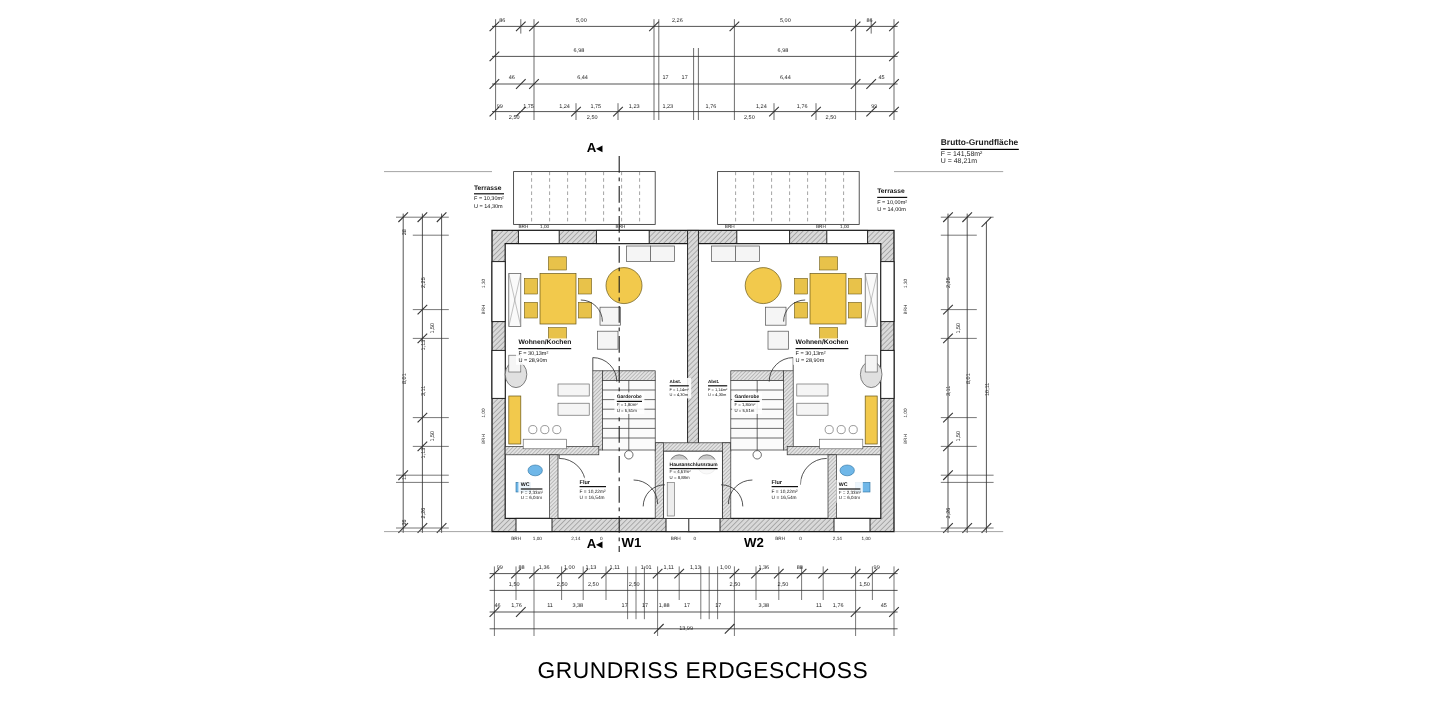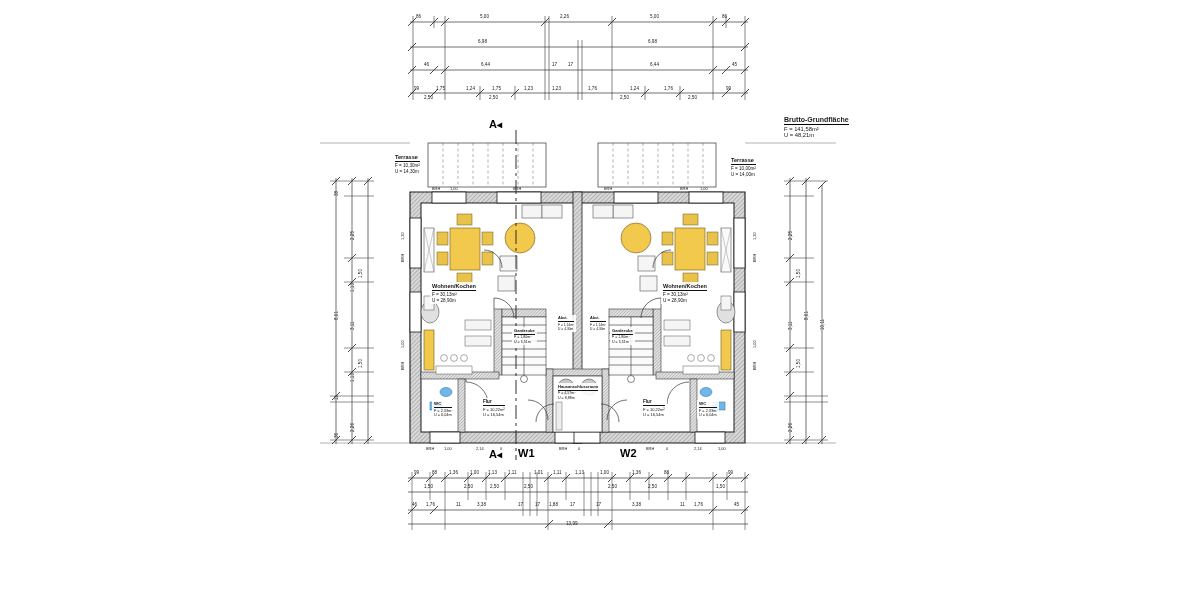--- a/index.html
+++ b/index.html
@@ -475,20 +475,21 @@
 <div class="axl" style="left:489px;top:118px;">
   <span>A</span><span style="font-size:10px;">◂</span>
 </div>
 <div class="axl" style="left:489px;top:448px;">
   <span>A</span><span style="font-size:10px;">◂</span>
 </div>
 
 <div class="wl" style="left:518px;top:447px;">W1</div>
 <div class="wl" style="left:620px;top:447px;">W2</div>
 
+<div class="title" style="left:448px;top:549px;">GRUNDRISS ERDGESCHOSS</div>
 
 <div class="dim" style="left:416px;top:14px;">86</div>
 <div class="dim" style="left:480px;top:14px;">5,00</div>
 <div class="dim" style="left:560px;top:14px;">2,26</div>
 <div class="dim" style="left:650px;top:14px;">5,00</div>
 <div class="dim" style="left:722px;top:14px;">86</div>
 
 <div class="dim" style="left:478px;top:39px;">6,98</div>
 <div class="dim" style="left:648px;top:39px;">6,98</div>
 

